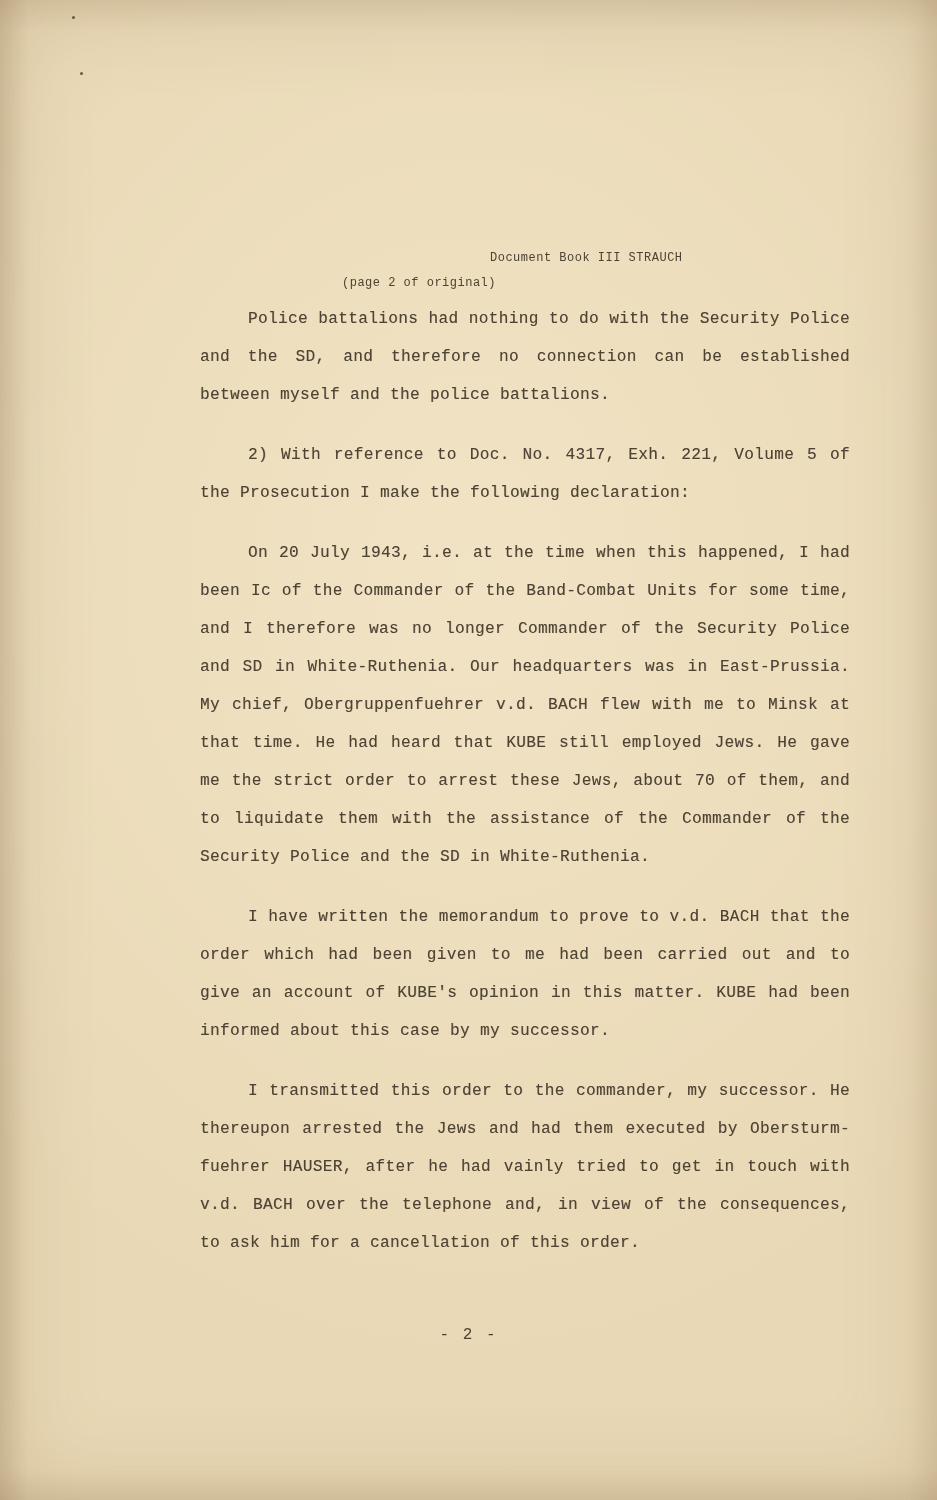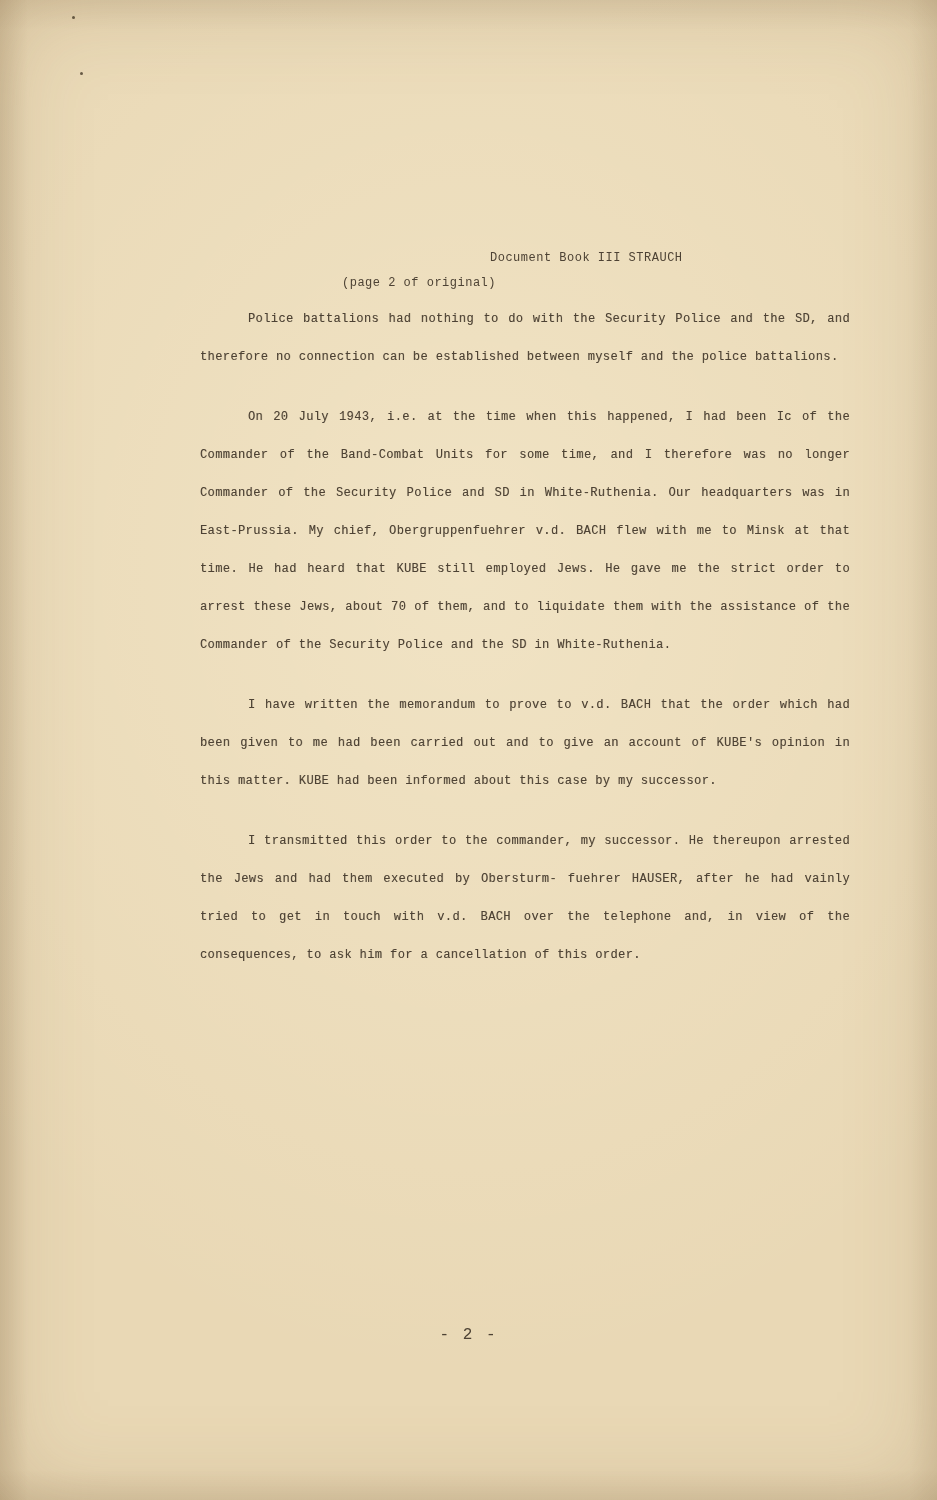--- a/index.html
+++ b/index.html
@@ -46,21 +46,21 @@
     top: 276px;
     font-size: 12px;
     letter-spacing: 0.5px;
     margin-left: 24px;
   }
   .body {
     position: absolute;
     left: 200px;
     top: 300px;
     width: 650px;
-    font-size: 12px;
+    font-size: 16px;
     line-height: 38px;
     letter-spacing: 0.4px;
     text-align: justify;
   }
   .body p {
     margin: 0 0 22px 0;
     text-indent: 48px;
     text-shadow: 0.4px 0.4px 0.6px rgba(77,66,52,0.35);
   }
   .footer {
@@ -81,19 +81,20 @@
   <span class="speck s2"></span>
 
   <div class="header">
     <div>Document Book III STRAUCH</div>
   </div>
 
   <div class="pageref">(page 2 of original)</div>
 
   <div class="body">
     <p>Police battalions had nothing to do with the Security Police and the SD, and therefore no connection can be established between myself and the police battalions.</p>
+    <p>2)  With reference to Doc. No. 4317, Exh. 221, Volume 5 of the Prosecution I make the following declaration:</p>
     <p>On 20 July 1943, i.e. at the time when this happened, I had been Ic of the Commander of the Band-Combat Units for some time, and I therefore was no longer Commander of the Security Police and SD in White-Ruthenia.  Our headquarters was in East-Prussia. My chief, Obergruppenfuehrer v.d. BACH flew with me to Minsk at that time.  He had heard that KUBE still employed Jews.  He gave me the strict order to arrest these Jews, about 70 of them, and to liquidate them with the assistance of the Commander of the Security Police and the SD in White-Ruthenia.</p>
     <p>I have written the memorandum to prove to v.d. BACH that the order which had been given to me had been carried out and to give an account of KUBE's opinion in this matter.  KUBE had been informed about this case by my successor.</p>
     <p>I transmitted this order to the commander, my successor. He thereupon arrested the Jews and had them executed by Obersturm- fuehrer HAUSER, after he had vainly tried to get in touch with v.d. BACH over the telephone and, in view of the consequences, to ask him for a cancellation of this order.</p>
   </div>
 
   <div class="footer">- 2 -</div>
 </div>
 
 </body></html>

